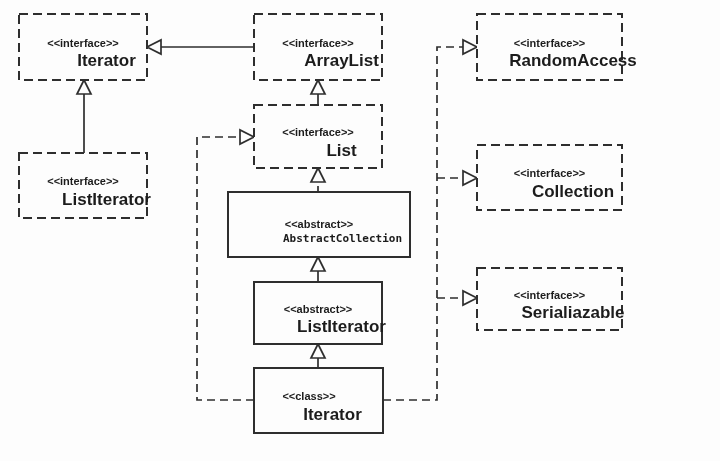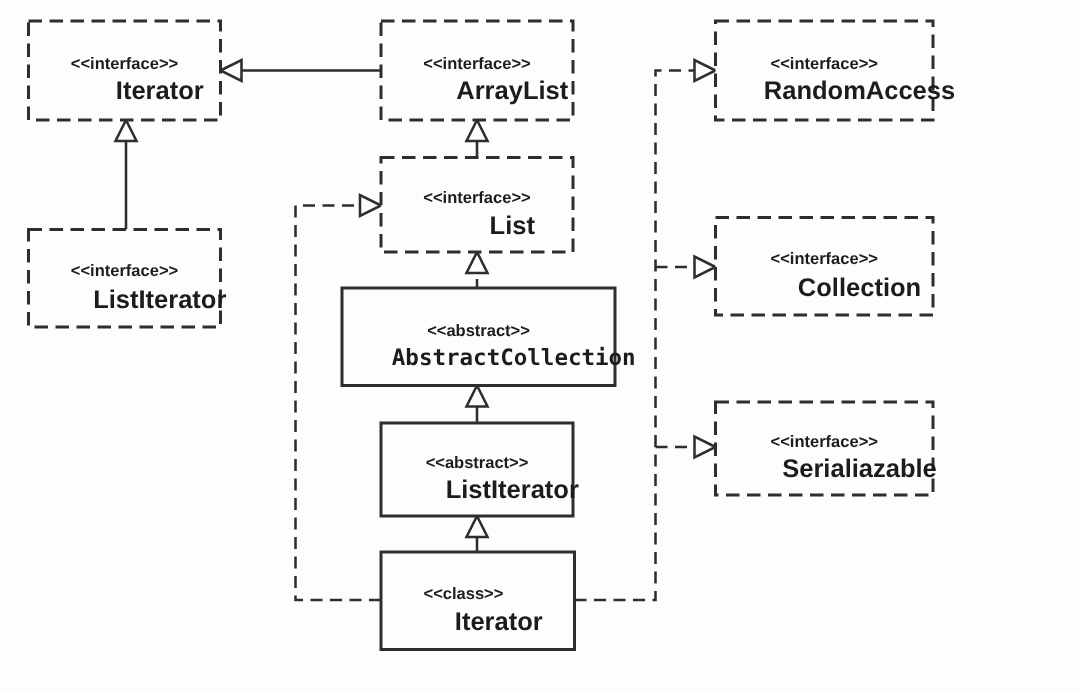--- a/index.html
+++ b/index.html
@@ -18,21 +18,21 @@
     flex-direction: column;
     align-items: center;
     justify-content: center;
     text-align: center;
     color: #1c1c1c;
     box-sizing: border-box;
     line-height: 1.25;
   }
   .stereo { font-weight: bold; font-size: 11px; white-space: nowrap; margin-top: 14px; }
   .nname  { font-weight: bold; font-size: 17px; white-space: nowrap; padding-left: 47px; }
-  .mono .nname { font-family: "DejaVu Sans Mono", monospace; font-size: 15px; }
+  .mono .nname { font-family: "DejaVu Sans Mono", monospace; font-size: 11px; }
 
   
   #n-iterator            { left: 19px;  top: 14px;  width: 128px; height: 66px; }
   #n-collection          { left: 254px; top: 14px;  width: 128px; height: 66px; }
   #n-randomaccess        { left: 477px; top: 14px;  width: 145px; height: 66px; }
   #n-listiterator        { left: 19px;  top: 153px; width: 128px; height: 65px; }
   #n-list                { left: 254px; top: 105px; width: 128px; height: 63px; }
   #n-abstractcollection  { left: 228px; top: 192px; width: 182px; height: 65px; }
   #n-cloneable           { left: 477px; top: 145px; width: 145px; height: 65px; }
   #n-abstractlist        { left: 254px; top: 282px; width: 128px; height: 62px; }

